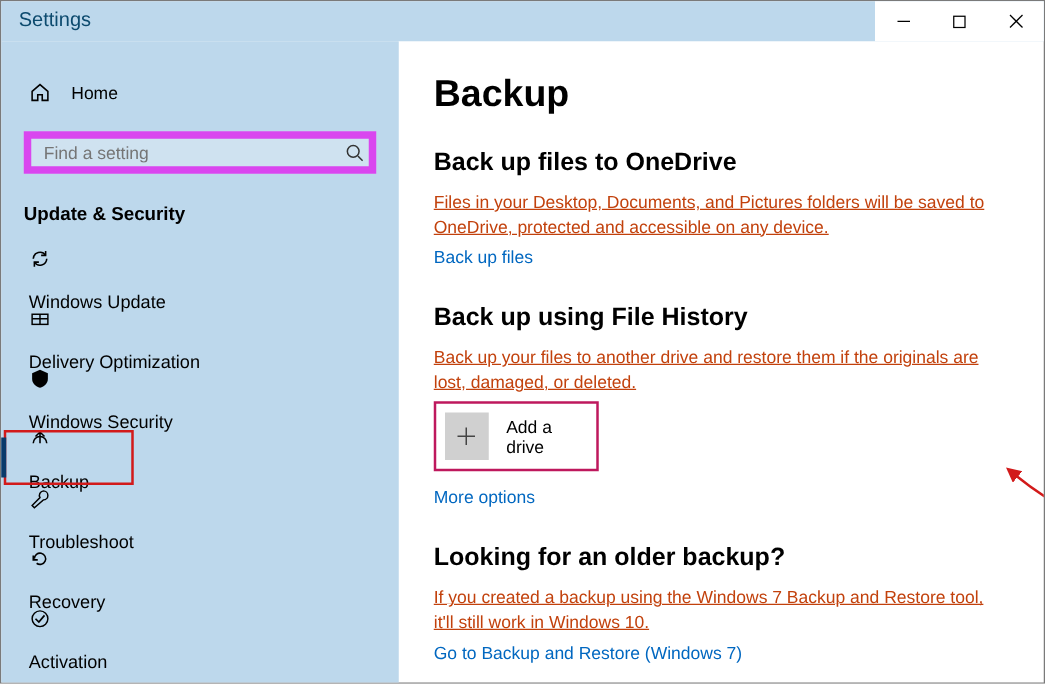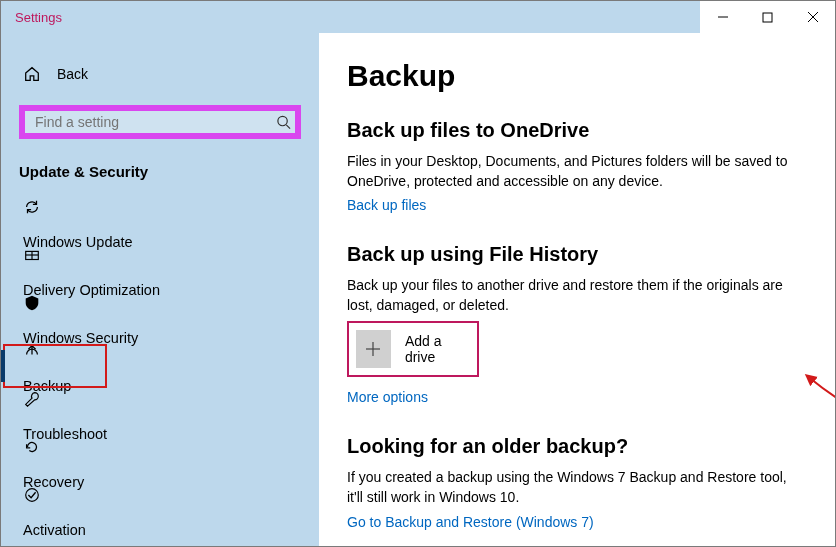--- a/index.html
+++ b/index.html
@@ -21,22 +21,22 @@
     background: #fff;
   }
   .titlebar {
     height: 32px;
     display: flex;
     align-items: center;
     padding-left: 14px;
     background: #bdd8ec;
   }
   .titlebar .title {
-    font-size: 13px;
-    color: #be185d;
+    font-size: 16px;
+    color: #0c4a6e;
   }
   .win-controls {
     margin-left: auto;
     display: flex;
     height: 100%;
     background: #fff;
   }
   .win-btn {
     width: 45px;
     display: flex;
@@ -125,24 +125,25 @@
     font-weight: 600;
     margin: 4px 0 26px 0;
   }
   .section-title {
     font-size: 20px;
     font-weight: 600;
     margin: 0 0 10px 0;
   }
   .section-desc {
     font-size: 14px;
-    color: #000000;
+    color: #c2410c;
     line-height: 1.4;
     margin: 0 0 6px 0;
     max-width: 450px;
+    text-decoration: underline;
   }
   .link {
     color: #0067c0;
     font-size: 14px;
     cursor: pointer;
   }
   .section { margin-bottom: 30px; position: relative; }
   .add-drive {
     display: flex;
     align-items: center;
@@ -201,21 +202,21 @@
   <div class="body">
 
     <div class="sidebar">
 
       <div class="home-row">
         <span class="ic">
           <svg width="18" height="18" viewBox="0 0 20 20">
               <path d="M3 9 L10 3 L17 9 V17 H12 V12 H8 V17 H3 Z" fill="none" stroke="#000" stroke-width="1.4"></path>
             </svg>
         </span>
-        <span class="label">Back</span>
+        <span class="label">Home</span>
       </div>
 
       <div class="search-wrap">
         <div class="search-box">
           <input class="search" type="text" placeholder="Find a setting" style="">
           <span class="search-icon">
             <svg width="15" height="15" viewBox="0 0 16 16">
                 <circle cx="7" cy="7" r="5" fill="none" stroke="#333" stroke-width="1.3"></circle>
                 <line x1="11" y1="11" x2="15" y2="15" stroke="#333" stroke-width="1.3"></line>
               </svg>

